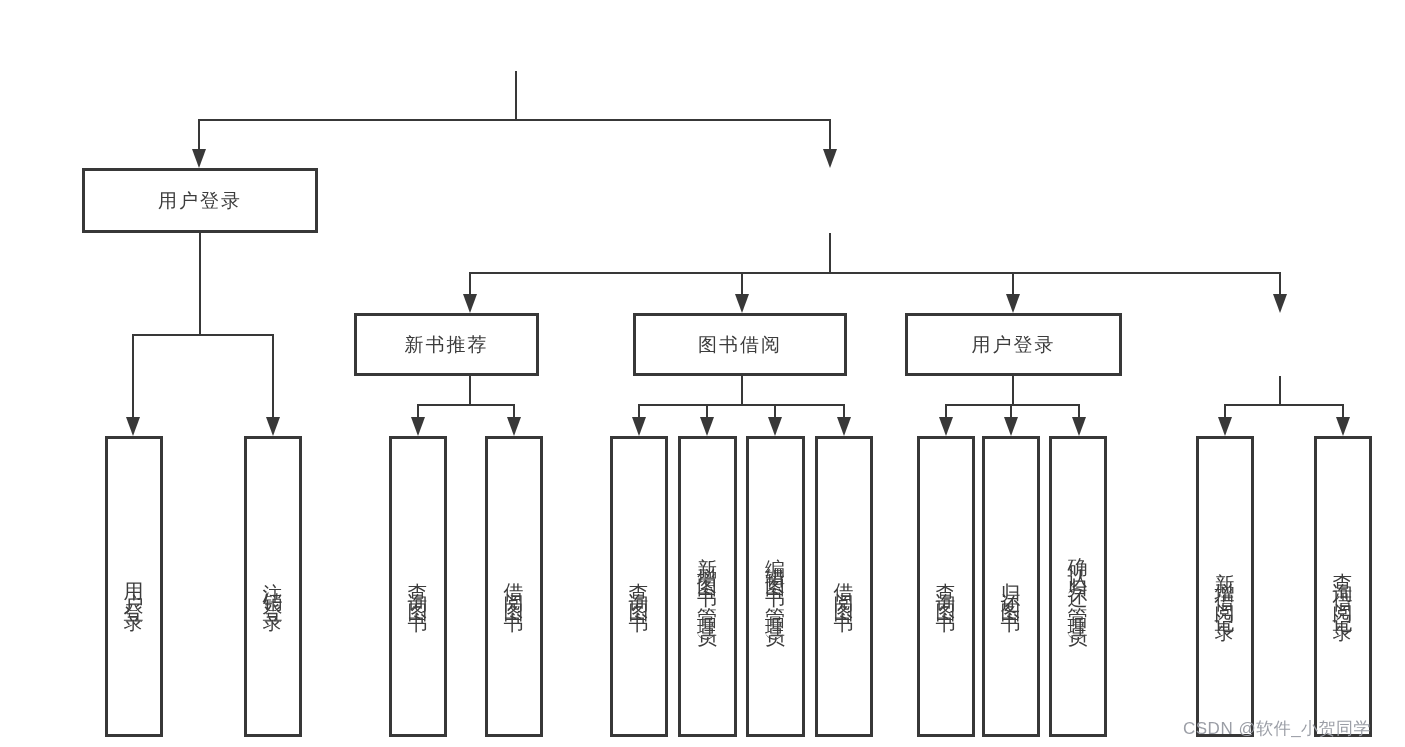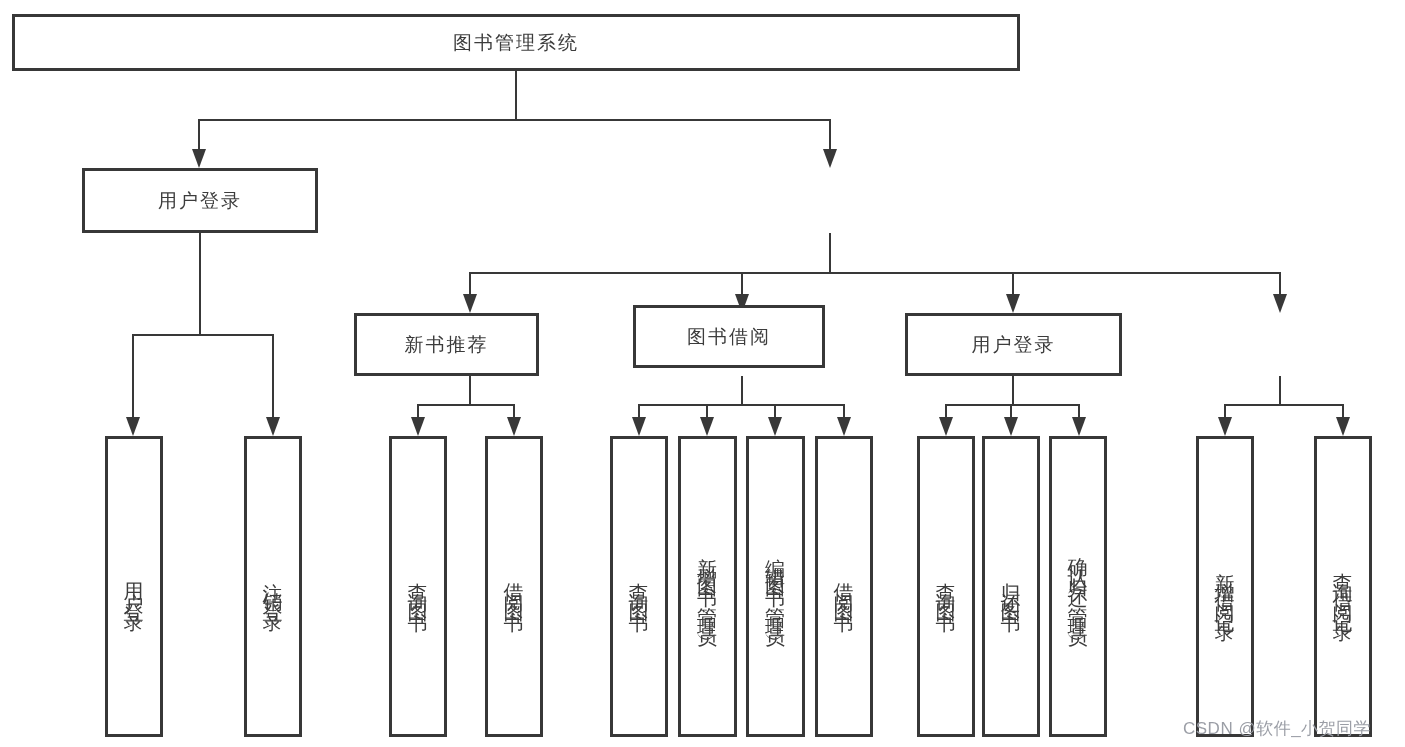--- a/index.html
+++ b/index.html
@@ -47,23 +47,20 @@
     letter-spacing:0.5px;
     white-space:nowrap;
     text-align:right;
   }
 </style>
 </head>
 <body>
 
 <div id="canvas">
 
-  <div class="box hbox" style="left:12px;top:14px;width:1008px;height:57px">
-    <span>图书管理系统</span>
-  </div>
 
   <div class="ln" style="left:515px;top:71px;width:2px;height:49px"></div>
   <div class="ln" style="left:198px;top:119px;width:633px;height:2px"></div>
   <div class="ln" style="left:198px;top:121px;width:2px;height:30px"></div>
   <div class="ah" style="left:192px;top:149px"></div>
   <div class="ln" style="left:829px;top:121px;width:2px;height:30px"></div>
   <div class="ah" style="left:823px;top:149px"></div>
 
   <div class="box hbox" style="left:82px;top:168px;width:236px;height:65px">
     <span>用户登录</span>
@@ -83,21 +80,21 @@
   <div class="ln" style="left:741px;top:274px;width:2px;height:22px"></div>
   <div class="ah" style="left:735px;top:294px"></div>
   <div class="ln" style="left:1012px;top:274px;width:2px;height:22px"></div>
   <div class="ah" style="left:1006px;top:294px"></div>
   <div class="ln" style="left:1279px;top:274px;width:2px;height:22px"></div>
   <div class="ah" style="left:1273px;top:294px"></div>
 
   <div class="box hbox" style="left:354px;top:313px;width:185px;height:63px">
     <span>新书推荐</span>
   </div>
-  <div class="box hbox" style="left:633px;top:305px;width:192px;height:63px">
+  <div class="box hbox" style="left:633px;top:313px;width:214px;height:63px">
     <span>图书借阅</span>
   </div>
   <div class="box hbox" style="left:905px;top:313px;width:217px;height:63px">
     <span>用户登录</span>
   </div>
 
   <div class="ln" style="left:469px;top:376px;width:2px;height:30px"></div>
   <div class="ln" style="left:417px;top:404px;width:98px;height:2px"></div>
   <div class="ln" style="left:417px;top:406px;width:2px;height:14px"></div>
   <div class="ah" style="left:411px;top:417px"></div>

